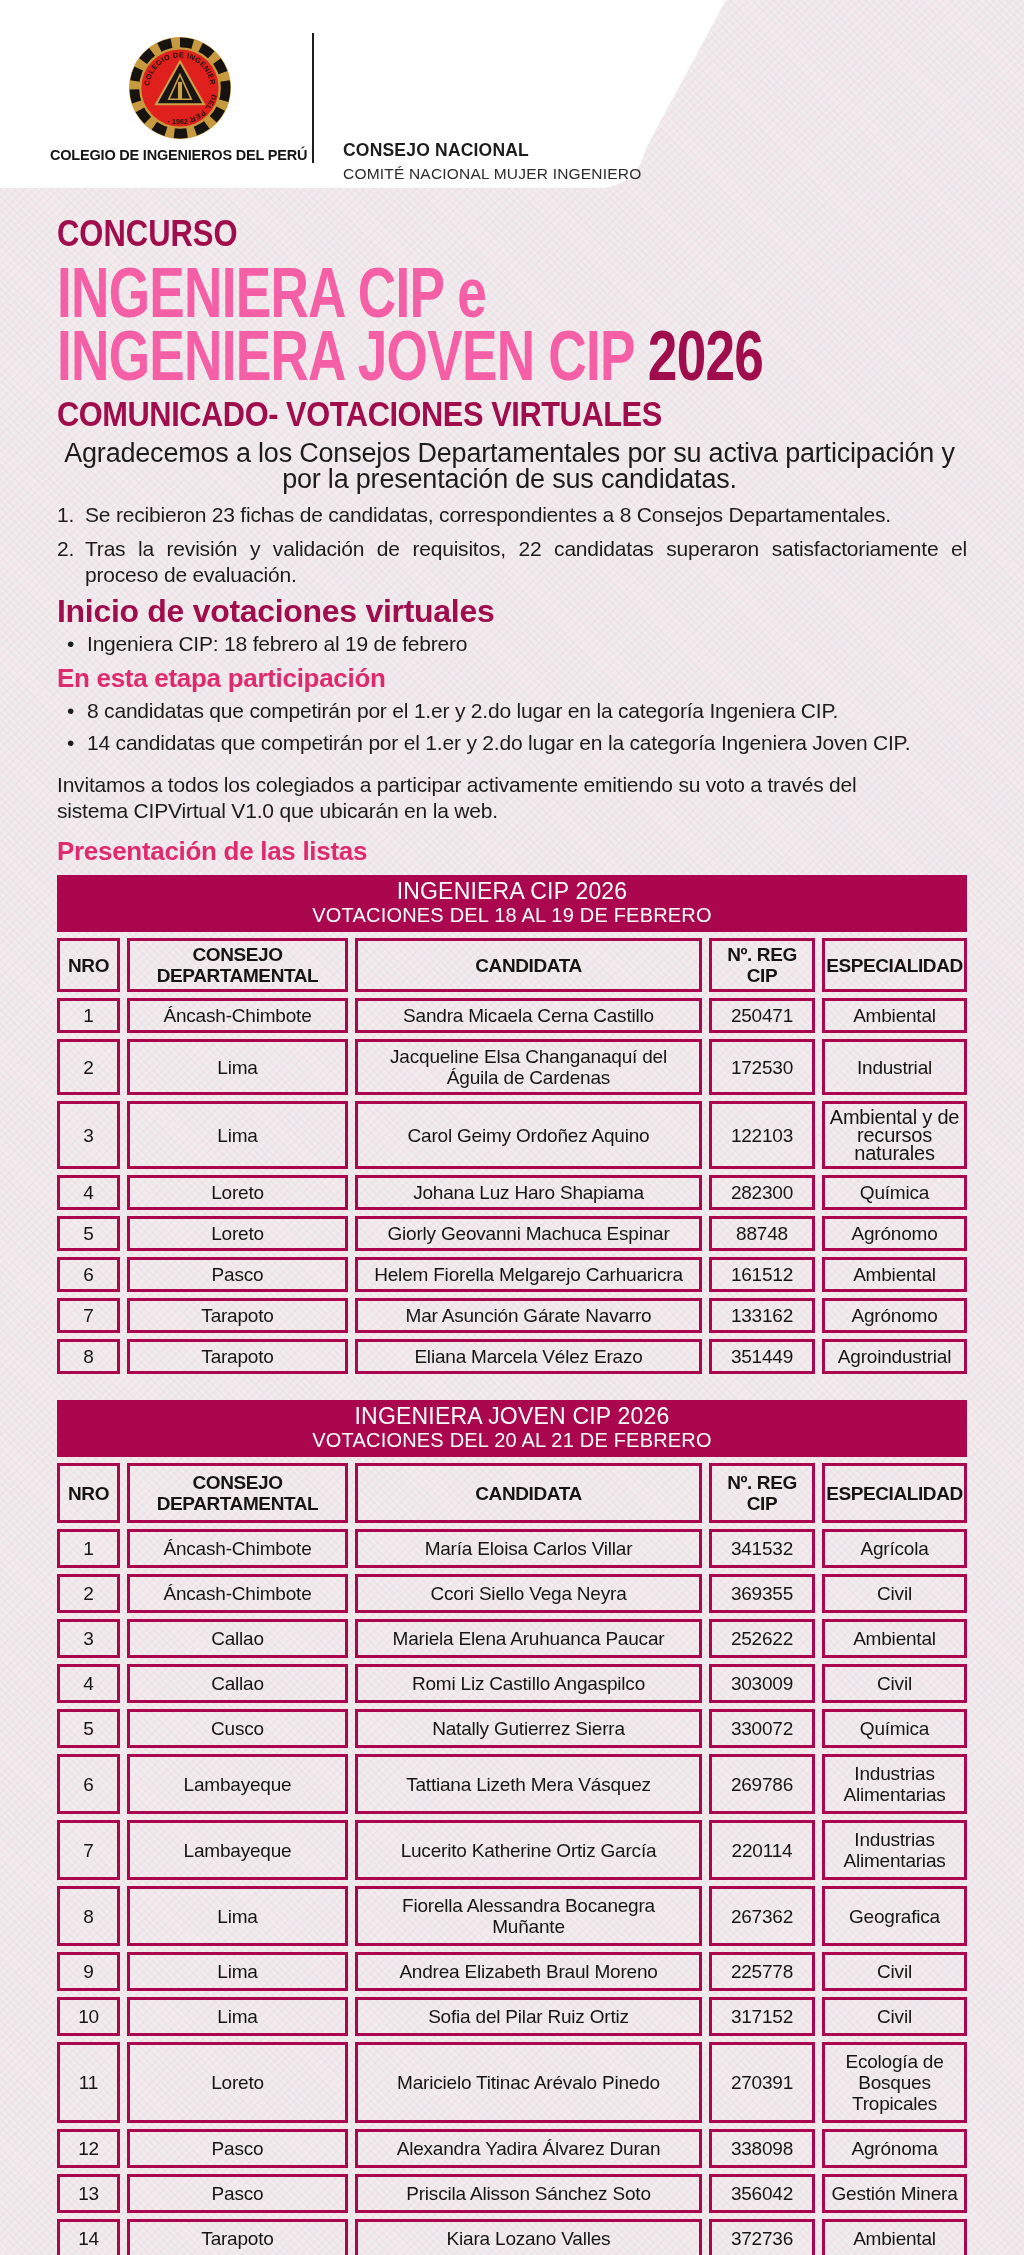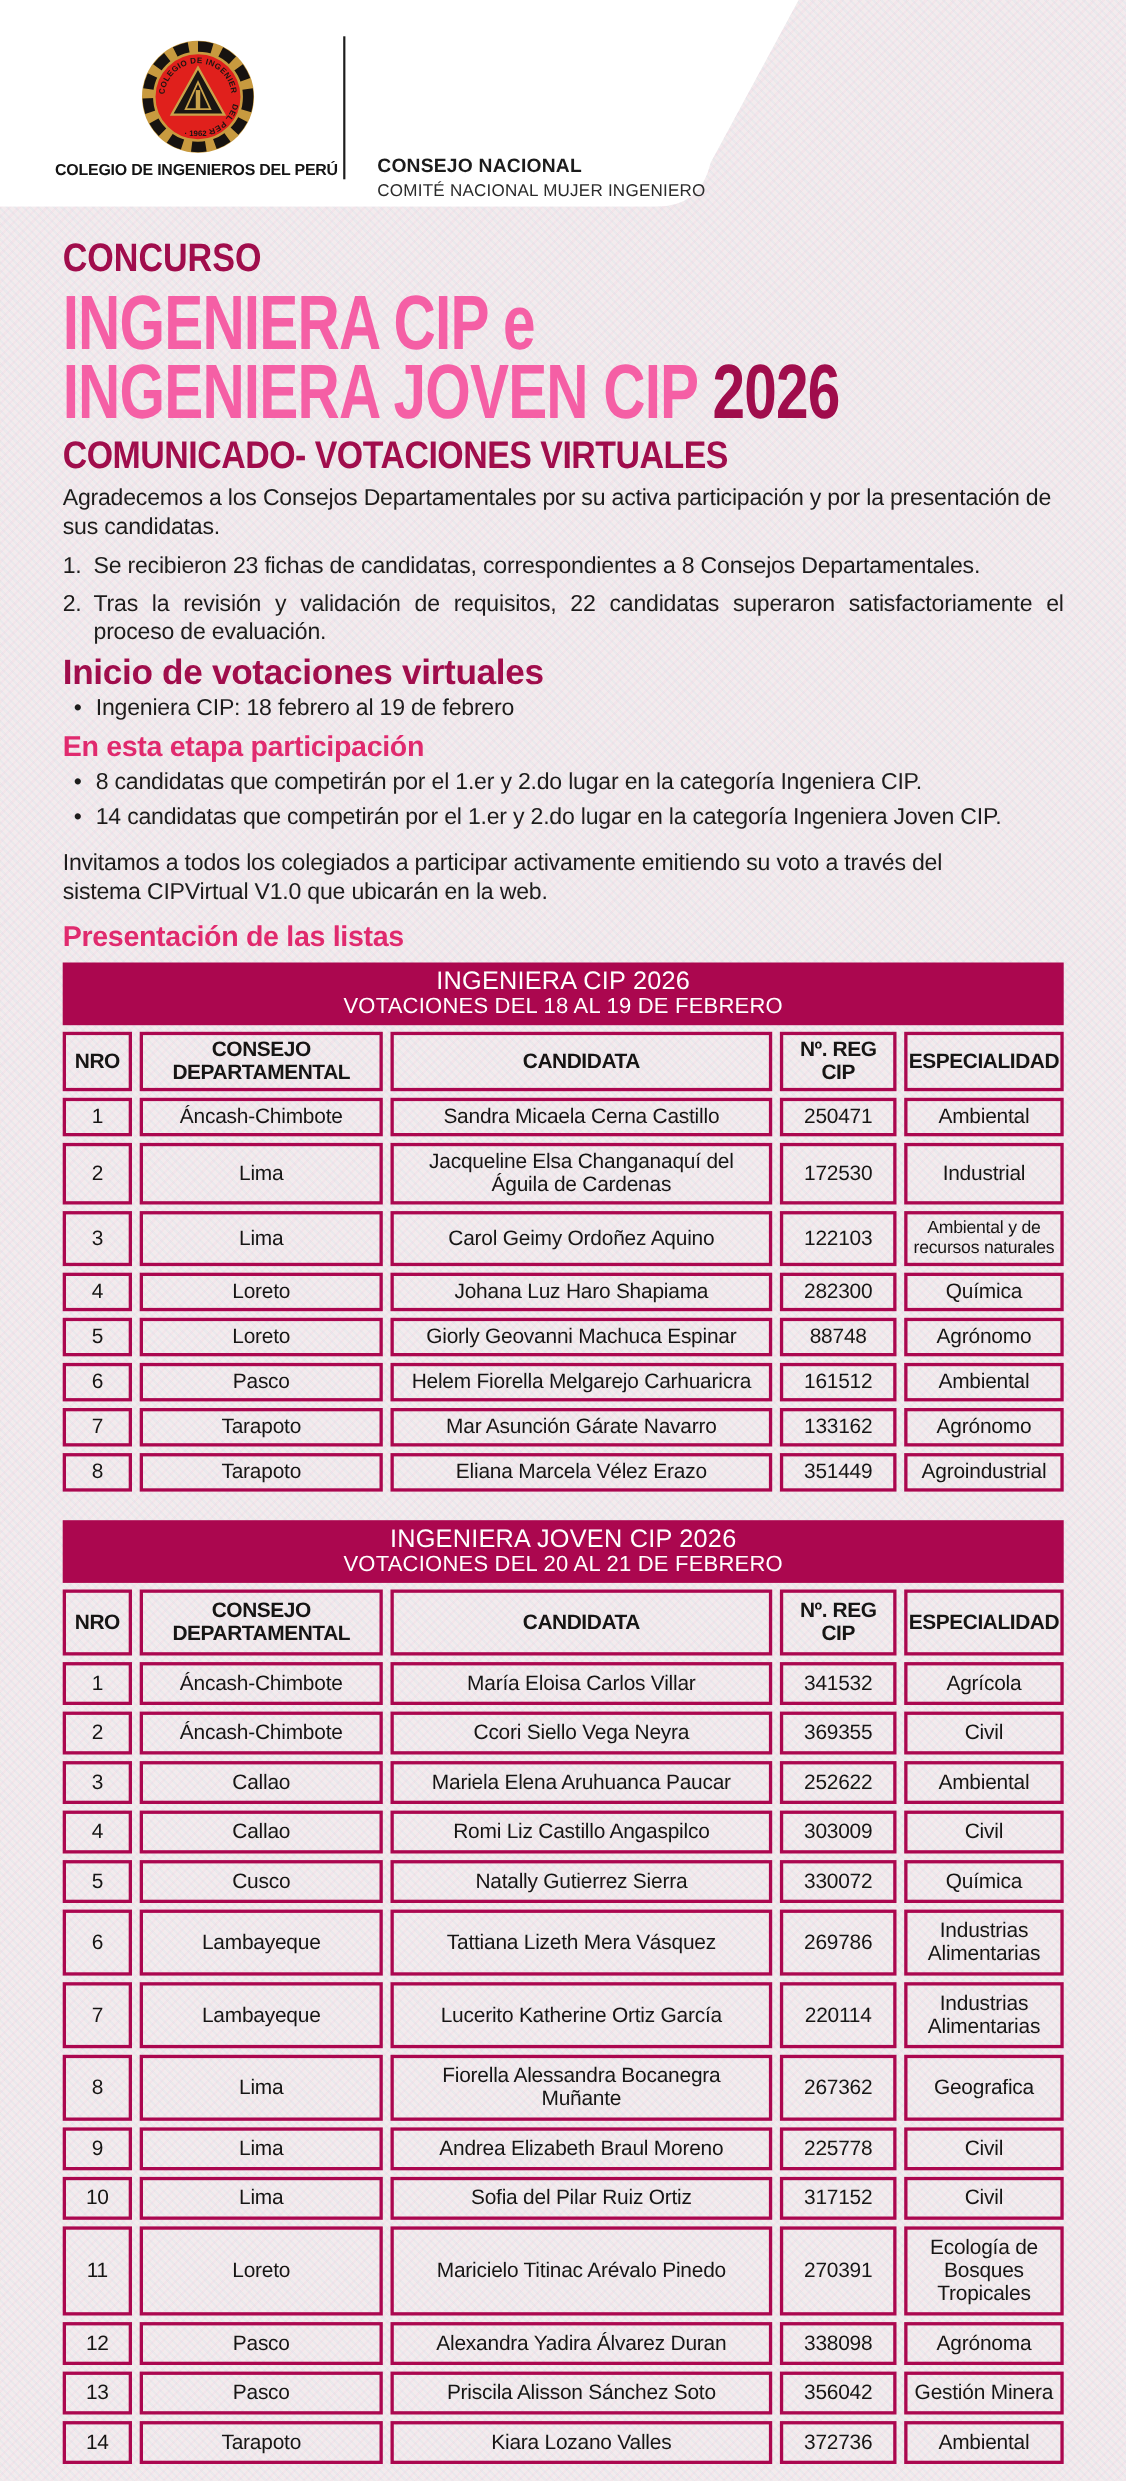--- a/index.html
+++ b/index.html
@@ -29,21 +29,21 @@
   .hdr-right .l2{font-size:15.5px;color:#2b2b2b;margin-top:4px;letter-spacing:0.2px;}
   
   .content{position:absolute;top:188px;left:0;width:1024px;padding:0 57px;}
   .kicker{margin-top:28px;font-size:36px;line-height:36px;font-weight:bold;color:var(--dark-head);
     transform:scaleX(.86);transform-origin:0 50%;white-space:nowrap;letter-spacing:0;}
   .title{margin-top:10px;font-weight:bold;font-size:70px;line-height:63px;color:var(--pink);
     transform:scaleX(.76);transform-origin:0 0;white-space:nowrap;letter-spacing:-1px;}
   .title .year{color:var(--dark-head);}
   .subtitle{margin-top:8px;font-weight:bold;font-size:35px;line-height:36px;color:var(--dark-head);
     transform:scaleX(.88);transform-origin:0 50%;white-space:nowrap;letter-spacing:-0.5px;}
-  .para{margin-top:8px;font-size:21px;line-height:26px;max-width:905px;letter-spacing:-0.2px;}
+  .para{margin-top:8px;font-size:27px;line-height:26px;max-width:905px;letter-spacing:-0.2px;text-align:center;}
   .numlist{margin-top:10px;}
   .numitem{display:flex;font-size:21px;line-height:26px;letter-spacing:-0.2px;}
   .numitem + .numitem{margin-top:8px;}
   .numitem .num{width:28px;flex:0 0 28px;}
   .numitem .txt{flex:1;max-width:884px;}
   .numitem .txt.justify{text-align:justify;}
   .h-dark{margin-top:10px;font-size:32px;line-height:27px;font-weight:bold;color:var(--dark-head);letter-spacing:-0.3px;}
   .h-crimson{margin-top:8px;font-size:26px;line-height:27px;font-weight:bold;color:var(--crimson);letter-spacing:-0.3px;}
   .blist{margin-top:6px;list-style:none;}
   .blist li{font-size:21px;line-height:26px;margin-top:6px;padding-left:10px;letter-spacing:-0.2px;}
@@ -53,21 +53,21 @@
   
   .tables{margin-top:10px;}
   .ctable{margin-bottom:26px;}
   .banner{background:var(--maroon);color:var(--white);text-align:center;padding:4px 6px 6px;}
   .banner .bt{font-weight:normal;font-size:23px;line-height:25px;letter-spacing:0.2px;}
   .banner .bs{font-size:20px;line-height:21px;font-weight:400;margin-top:1px;letter-spacing:0.2px;}
   .tgrid{display:grid;grid-template-columns:63px 221px 1fr 106px 145px;gap:6px 7px;margin-top:6px;}
   .cell{border:3px solid var(--maroon);display:flex;align-items:center;justify-content:center;
     text-align:center;padding:4px 6px;font-size:19px;line-height:21px;letter-spacing:-0.2px;color:#161514;}
   .cell.hdr{font-weight:bold;padding:3px 3px;letter-spacing:-0.4px;}
-  .cell.sm{font-size:16px;line-height:18px;padding-left:2px;padding-right:2px;}
+  .cell.sm{font-size:20px;line-height:18px;padding-left:2px;padding-right:2px;}
   .t2 .cell{padding-top:6px;padding-bottom:6px;}
 </style>
 </head>
 <body>
 
 <div class="header">
   <svg class="card" width="1024" height="188" viewBox="0 0 1024 188">
     <path d="M0,0 H726 L646,148 Q637,188 596,188 H0 Z" fill="#ffffff"></path>
   </svg>
 

